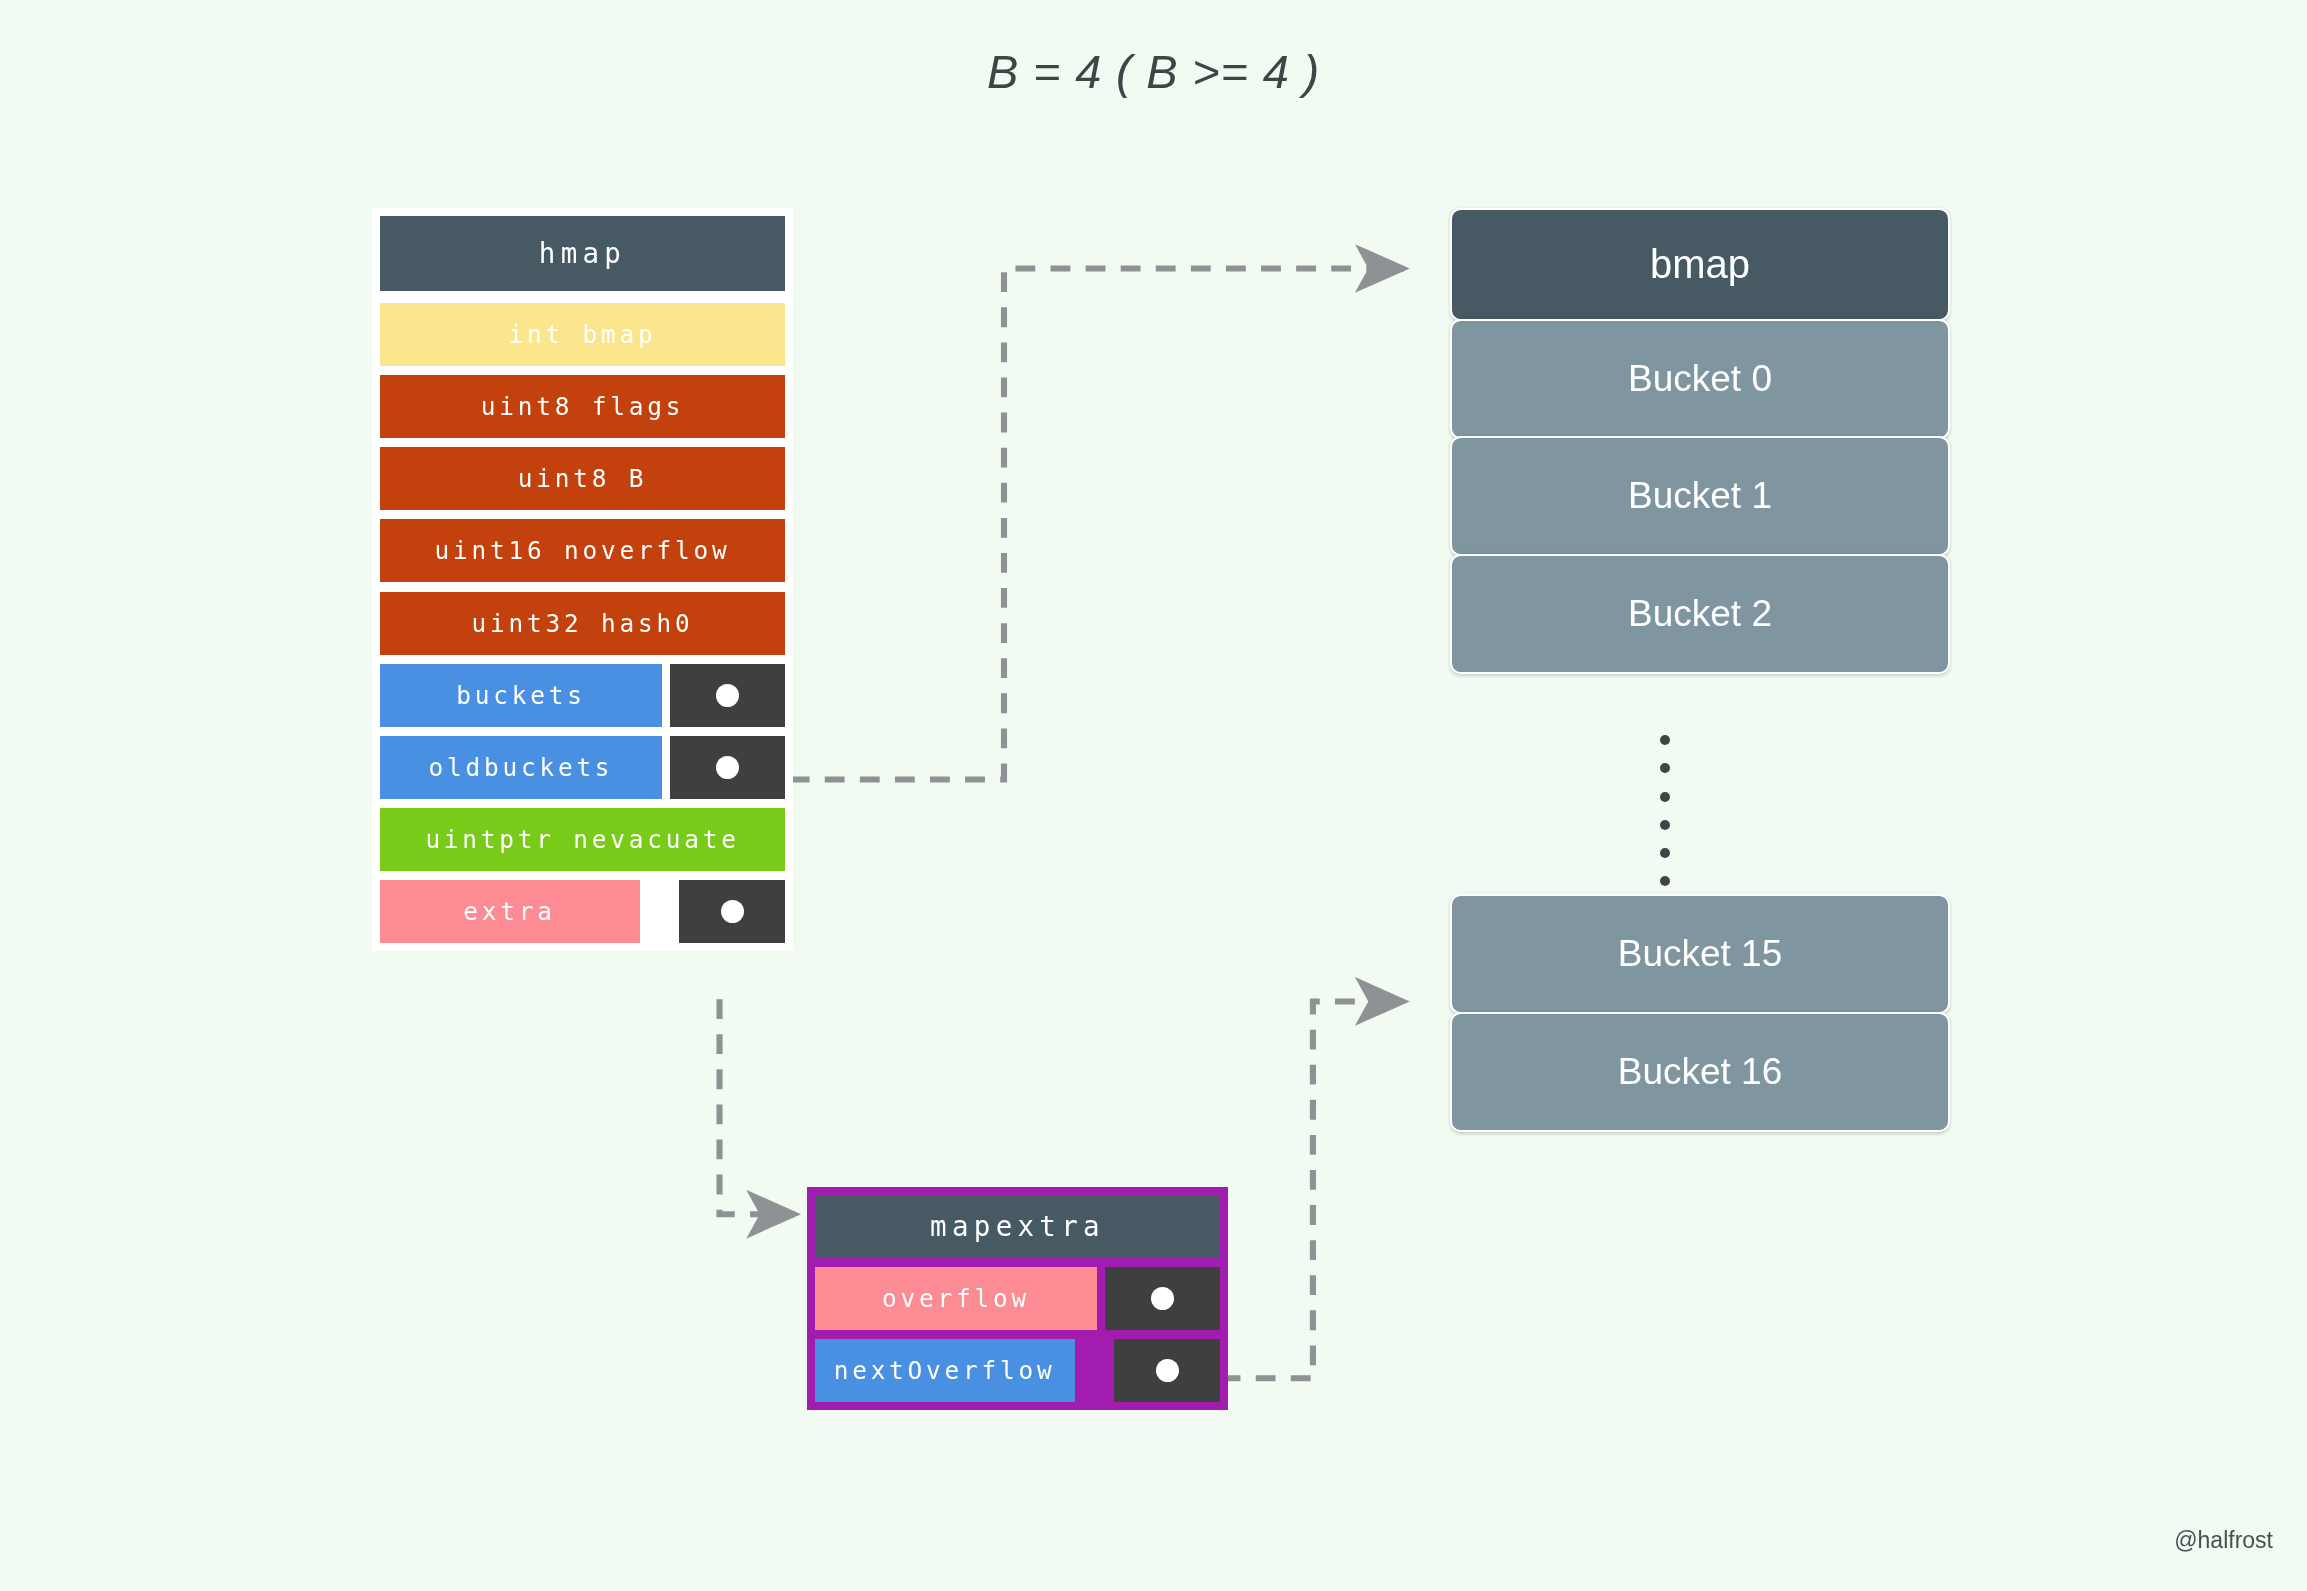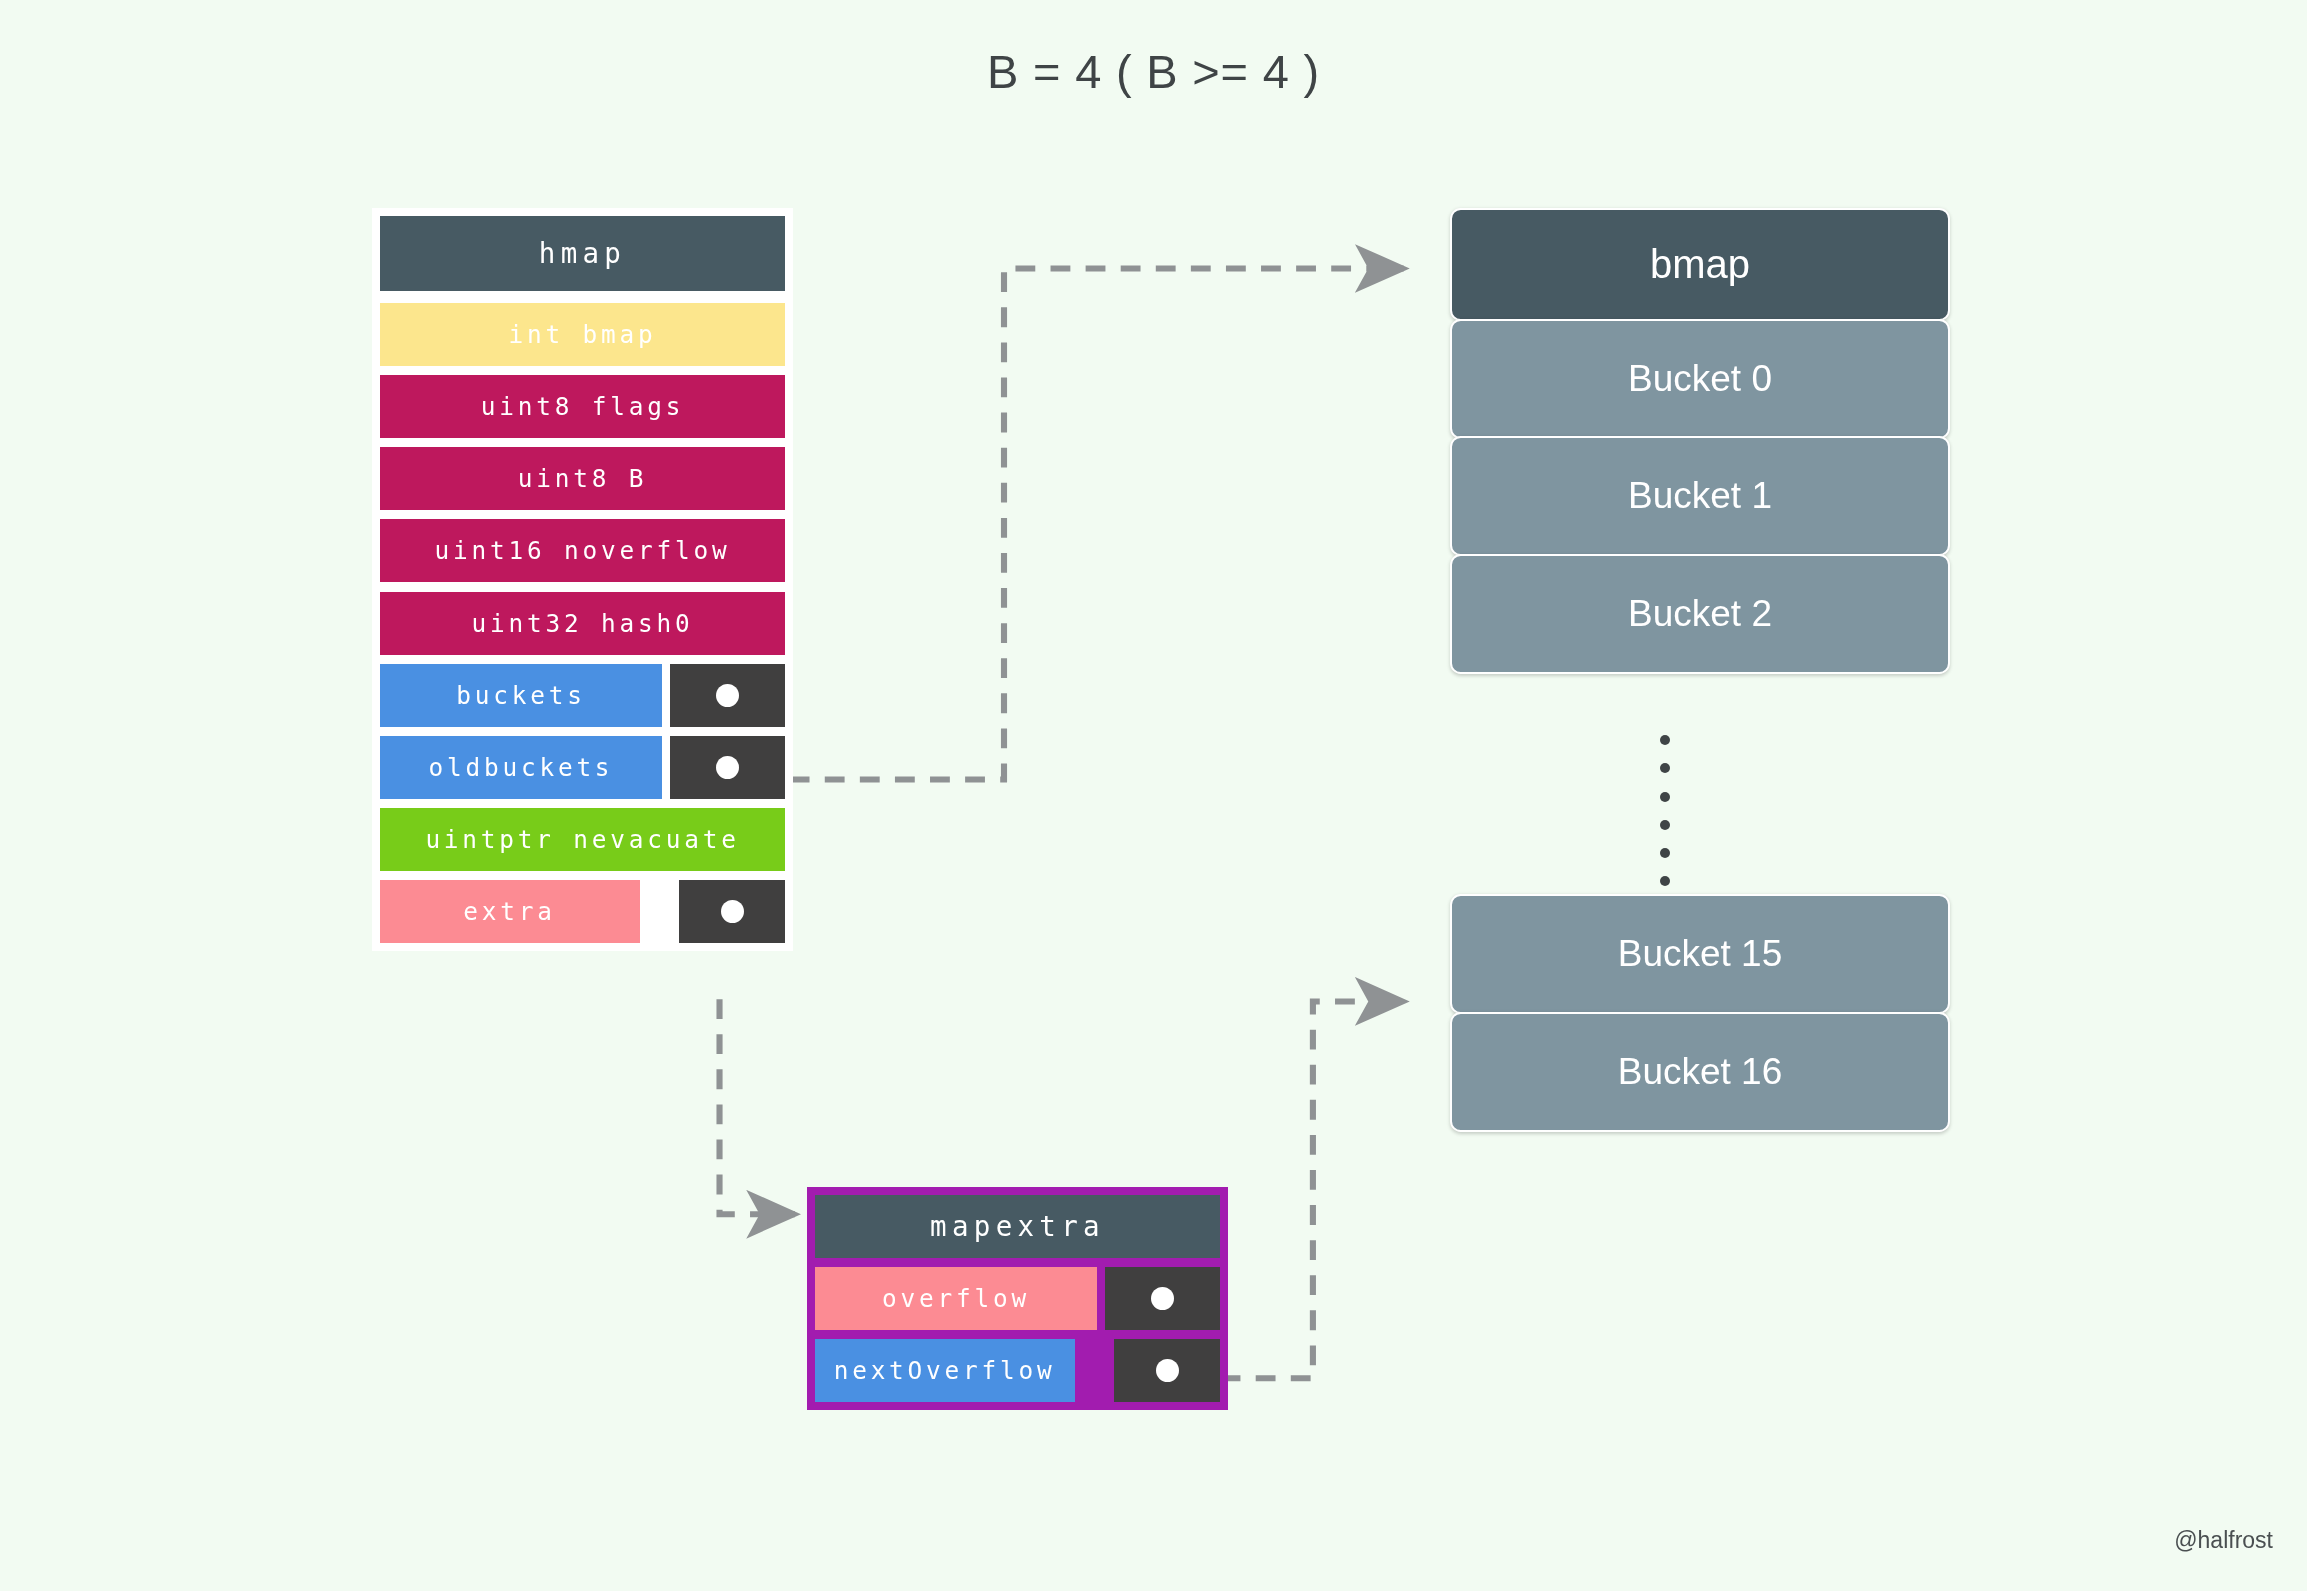--- a/index.html
+++ b/index.html
@@ -20,20 +20,21 @@
   #title {
     position: absolute;
     left: 0;
     top: 44px;
     width: 2307px;
     text-align: center;
     font-size: 47px;
     color: #3f4446;
     font-family: "Liberation Sans", sans-serif;
     letter-spacing: 0.8px;
+    font-style: italic;
   }
 
   
   #hmap-struct {
     position: absolute;
     left: 372px;
     top: 208px;
     width: 421px;
     background: #ffffff;
     padding: 7.6px;
@@ -68,21 +69,21 @@
     position: absolute;
     left: 50%; top: 50%;
     width: 23px; height: 23px;
     margin-left: -11.4px; margin-top: -11.4px;
     border-radius: 50%;
     background: #ffffff;
   }
 
   .hdr-dark { background: #475a63; font-size: 27.5px; letter-spacing: 5.3px; }
   .c-yellow { background: #fce68d; }
-  .c-teal   { background: #be185d; }
+  .c-teal   { background: #c2410c; }
   .c-blue   { background: #4a90e2; }
   .c-green  { background: #78cc19; }
   .c-pink   { background: #fc8b93; }
 
   #hmap-struct .row.hdr { height: 75px; margin-bottom: 12.2px; }
 
   
   #mapextra-struct {
     position: absolute;
     left: 807px;

